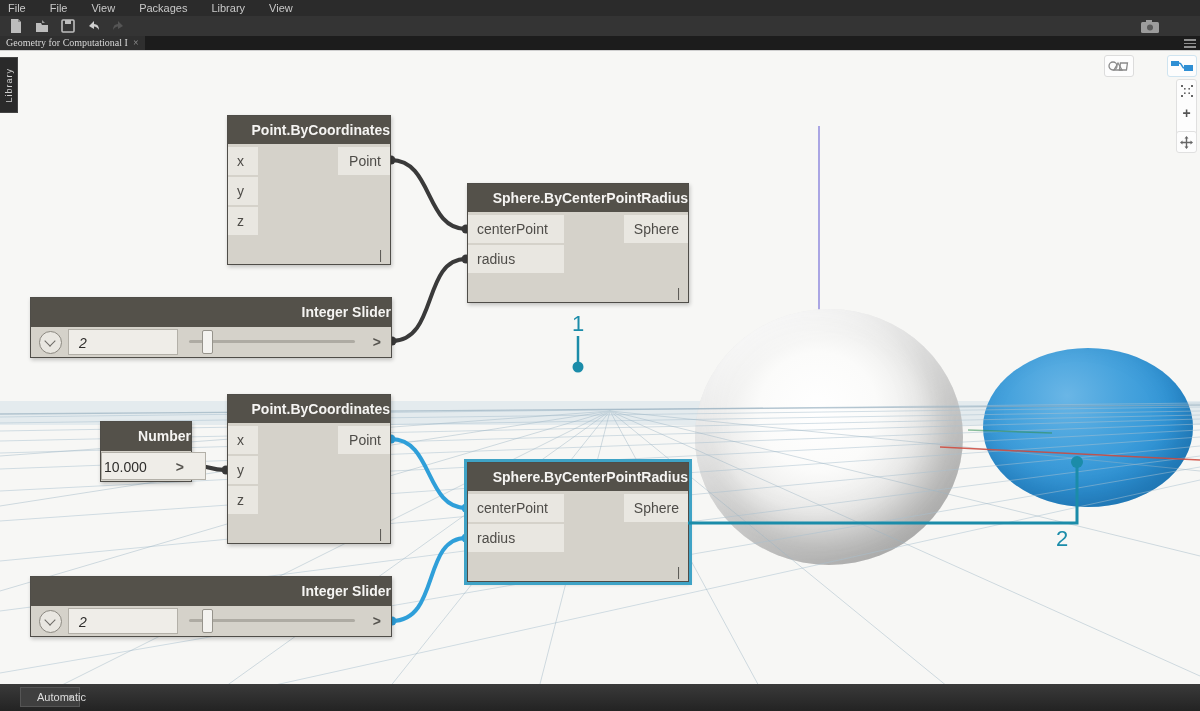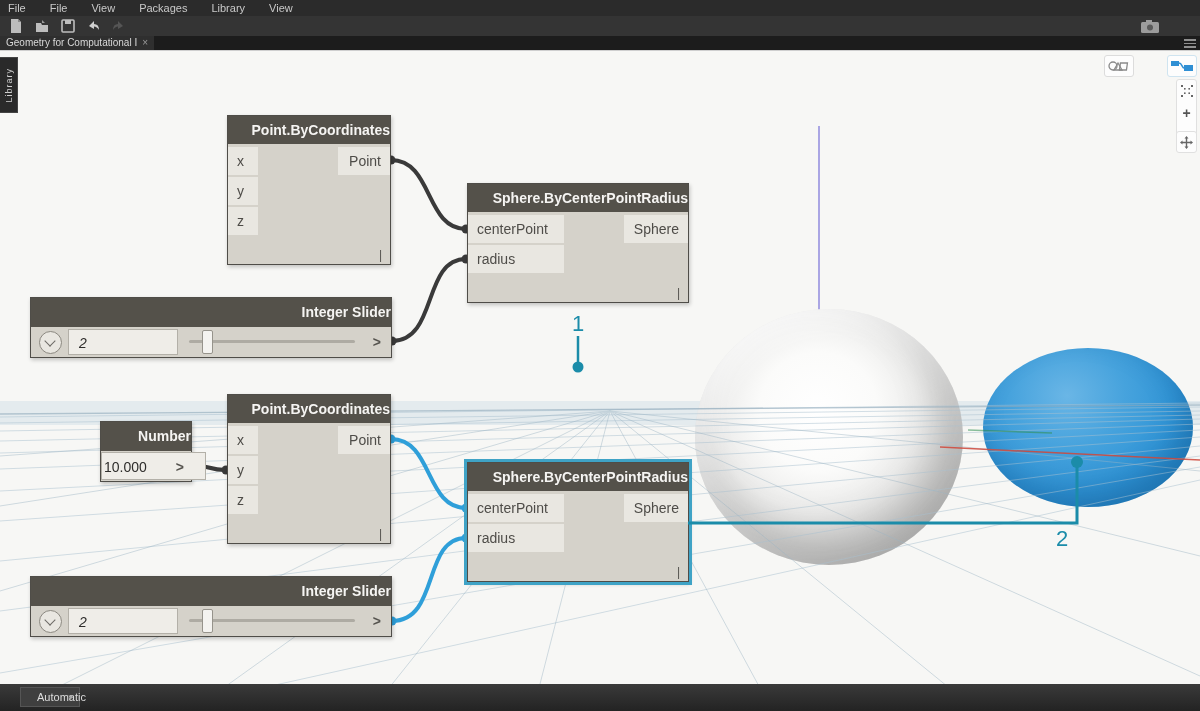--- a/index.html
+++ b/index.html
@@ -6,21 +6,21 @@
   body{width:1200px;height:711px;position:relative;overflow:hidden;
        font-family:"Liberation Sans",sans-serif;background:#f7f7f5;}
 
   
   .menubar{position:absolute;left:0;top:0;width:1200px;height:16px;background:#2b2b2b;z-index:20;
            display:flex;align-items:center;}
   .menu-item{color:#c9c9c9;font-size:11px;margin-left:24px;cursor:default;}
   .menu-item:first-child{margin-left:8px;}
   .toolbar{position:absolute;left:0;top:16px;width:1200px;height:20px;background:#343434;z-index:20;}
   .tb-icon{position:absolute;top:2px;width:16px;height:16px;}
-  .tabbar{position:absolute;left:0;top:36px;width:1200px;height:14px;background:#1c1c1c;z-index:20;}
+  .tabbar{position:absolute;left:0;top:36px;width:1200px;height:14px;background:#1c1c1c;z-index:20;font-family:Liberation Serif, serif;}
   .tab{position:absolute;left:0;top:0;height:14px;background:#2f2f2f;color:#d8d8d8;
        font-size:10px;line-height:14px;padding:0 6px;}
   .tab-close{color:#9a9a9a;margin-left:5px;font-size:10px;}
   .hamburger{position:absolute;right:4px;top:3px;width:12px;height:9px;}
   .hamburger div{height:1.5px;background:#8f8f8f;margin-bottom:2px;}
 
   
   .canvas{position:absolute;left:0;top:50px;width:1200px;height:634px;background:#f7f7f5;
           border-top:1px solid #cfcfcf;}
   .layer{position:absolute;left:0;top:0;width:1200px;height:711px;pointer-events:none;}

